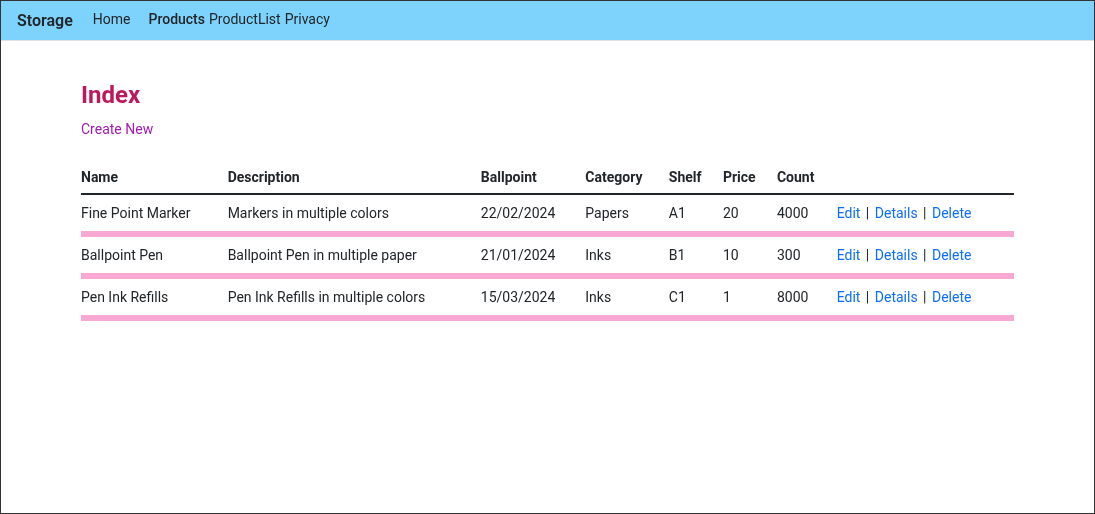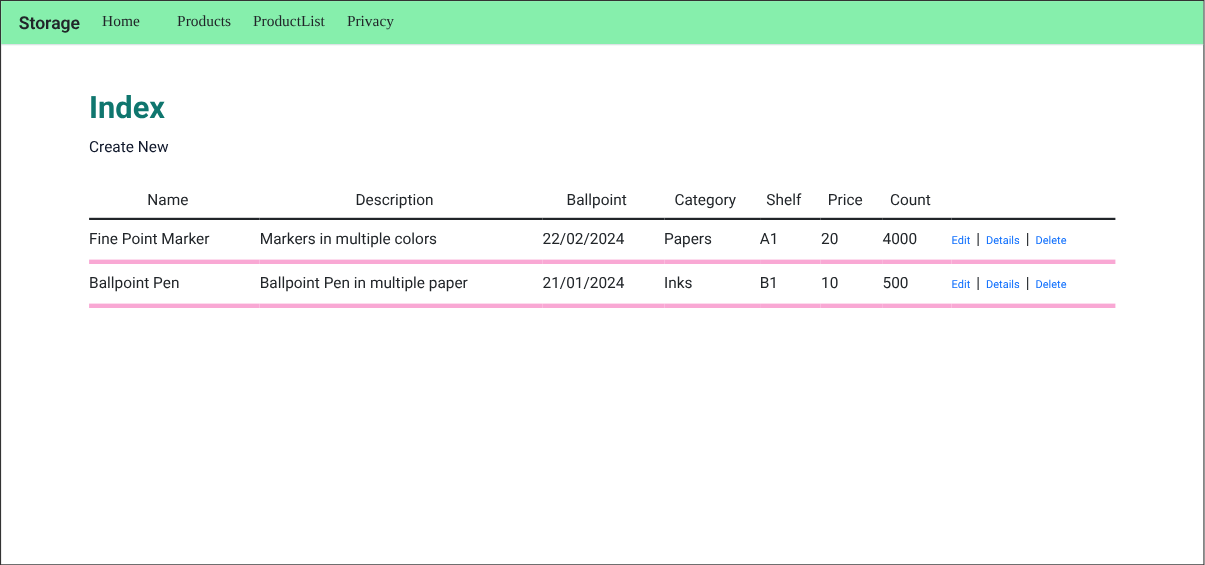--- a/index.html
+++ b/index.html
@@ -9,98 +9,97 @@
       color: #212529;
       background: #fff;
       border: 1px solid #333;
       width: 1095px;
       min-height: 514px;
     }
 
     
     .navbar {
       display: flex;
-      align-items: center;
+      align-items: flex-start;
       padding: 10px 16px;
       border-bottom: 1px solid #dee2e6;
-      background: #86efac;
+      background: #7dd3fc;
     }
     .navbar-brand {
       font-size: 16px;
       font-weight: 600;
       color: #212529;
       text-decoration: none;
       margin-right: 20px;
     }
     .nav-links {
       display: flex;
-      gap: 20px;
+      gap: 4px;
       list-style: none;
-      font-family: Liberation Serif, serif;
     }
     .nav-links a {
       text-decoration: none;
       color: #212529;
       font-size: 14px;
     }
     .nav-links .active {
       color: #212529;
       font-weight: 500;
       margin-left: 14px;
     }
 
     
     .main-content {
       padding: 40px 80px;
     }
 
     .page-title {
-      font-size: 28px;
+      font-size: 24px;
       font-weight: bold;
-      color: #0f766e;
+      color: #be185d;
       margin-bottom: 12px;
     }
 
     .create-new-link {
-      color: #0f172a;
+      color: #a21caf;
       text-decoration: none;
       font-size: 14px;
       display: inline-block;
       margin-bottom: 24px;
     }
 
     
     table {
       width: 100%;
       border-collapse: collapse;
       font-size: 14px;
     }
     thead tr {
       border-bottom: 2px solid #212529;
     }
     thead th {
-      font-weight: 400;
+      font-weight: 700;
       padding: 8px 12px 8px 0;
-      text-align: center;
+      text-align: left;
       white-space: nowrap;
     }
     tbody tr {
-      border-bottom: 4px solid #f9a8d4;
+      border-bottom: 6px solid #f9a8d4;
     }
     tbody td {
       padding: 10px 12px 10px 0;
       vertical-align: middle;
     }
     .action-links {
       white-space: nowrap;
     }
     .action-links a {
       color: #0d6efd;
       text-decoration: none;
-      font-size: 10px;
+      font-size: 14px;
     }
     .action-links .separator {
       color: #212529;
       margin: 0 2px;
     }
   </style>
 </head>
 <body>
 
 <nav class="navbar">
@@ -144,18 +143,28 @@
           <td>4000</td>
           <td class="action-links"><a href="#">Edit</a><span class="separator"> | </span><a href="#">Details</a><span class="separator"> | </span><a href="#">Delete</a></td>
         </tr>
         <tr>
           <td>Ballpoint Pen</td>
           <td>Ballpoint Pen in multiple paper</td>
           <td>21/01/2024</td>
           <td>Inks</td>
           <td>B1</td>
           <td>10</td>
-          <td>500</td>
+          <td>300</td>
+          <td class="action-links"><a href="#">Edit</a><span class="separator"> | </span><a href="#">Details</a><span class="separator"> | </span><a href="#">Delete</a></td>
+        </tr>
+        <tr>
+          <td>Pen Ink Refills</td>
+          <td>Pen Ink Refills in multiple colors</td>
+          <td>15/03/2024</td>
+          <td>Inks</td>
+          <td>C1</td>
+          <td>1</td>
+          <td>8000</td>
           <td class="action-links"><a href="#">Edit</a><span class="separator"> | </span><a href="#">Details</a><span class="separator"> | </span><a href="#">Delete</a></td>
         </tr>
       </tbody>
   </table>
 </div>
 
 </body></html>

